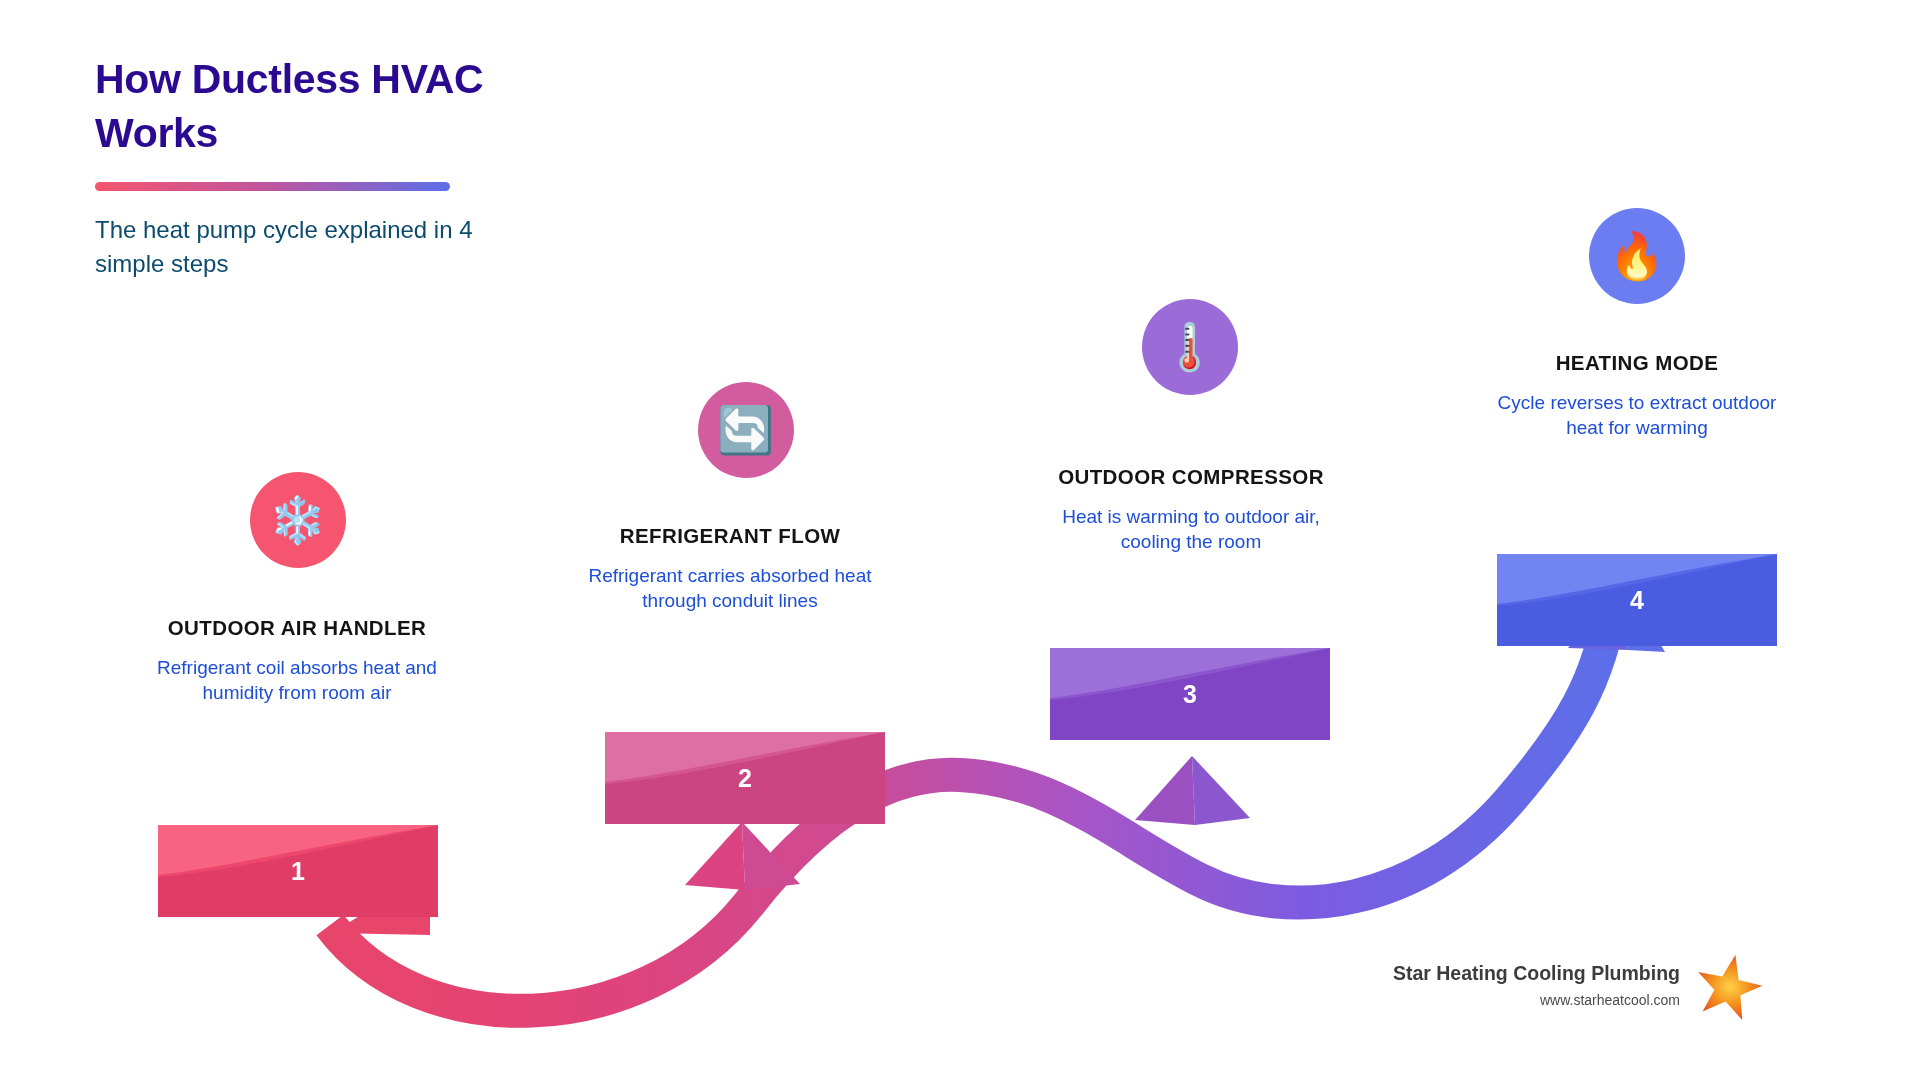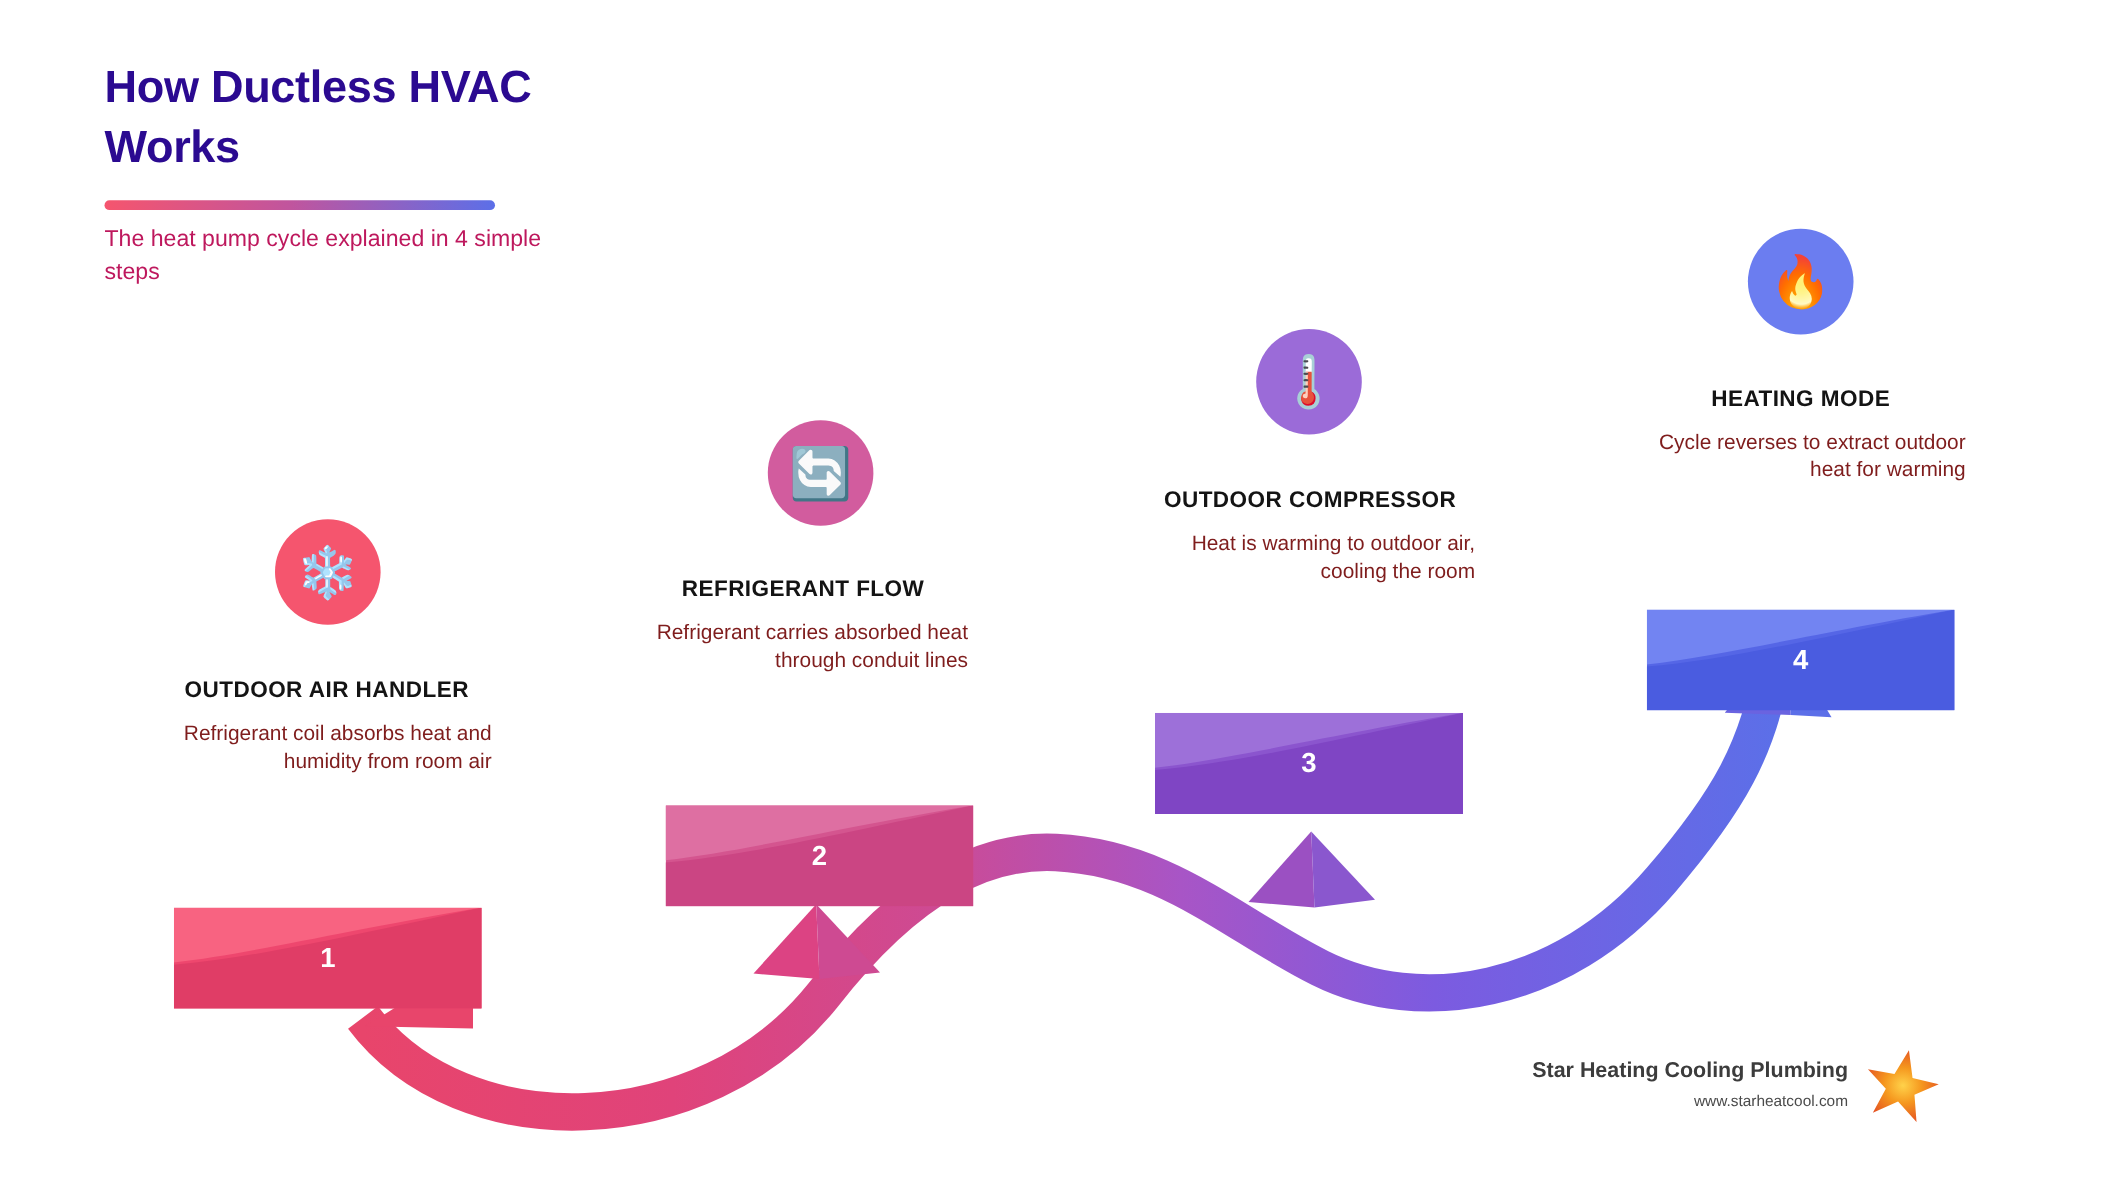--- a/index.html
+++ b/index.html
@@ -42,24 +42,24 @@
     width: 430px;
   }
   #title-divider {
     margin-top: 22px;
     width: 355px;
     height: 9px;
     border-radius: 5px;
     background: linear-gradient(90deg, #F5556E 0%, #C0559E 48%, #5C6FE8 100%);
   }
   #page-subtitle {
-    margin-top: 12px;
-    font-size: 21px;
+    margin-top: 22px;
+    font-size: 24px;
     line-height: 1.42;
-    color: #be185d;
+    color: #0c4a6e;
     width: 430px;
   }
 
   
   #flow-svg {
     position: absolute;
     left: 0;
     top: 0;
     width: 1920px;
     height: 1080px;
@@ -91,22 +91,21 @@
     font-weight: 700;
     color: #141414;
     letter-spacing: 0.4px;
     line-height: 1.25;
     white-space: nowrap;
   }
   .step-desc {
     margin-top: 14px;
     font-size: 19px;
     line-height: 1.36;
-    color: #7f1d1d;
-    text-align: right;
+    color: #1d4ed8;
   }
 
   
   .step-block {
     position: absolute;
     width: 280px;
     height: 92px;
     overflow: hidden;
   }
   .step-block .wave {
@@ -239,21 +238,21 @@
       <path d="M0 92 L0 52 C70 46, 150 28, 280 0 L280 92 Z" fill="#CB4583"></path>
       <path d="M0 0 L280 0 C150 22, 70 42, 0 50 Z" fill="#DE6FA2"></path>
     </svg>
     <div class="num">2</div>
   </div>
 
   <div class="step">
     <div class="step-icon-circle" style="left: 1142px; top: 299px; background: rgb(155, 107, 216);">
       <span>🌡️</span>
     </div>
-    <div class="step-text" style="left:1041px; top:442px;">
+    <div class="step-text" style="left:1041px; top:464px;">
       <div class="step-title">OUTDOOR COMPRESSOR</div>
       <div class="step-desc">Heat is warming to outdoor air, cooling the room</div>
     </div>
   </div>
   <div class="step-block" style="left:1050px; top:648px;">
     <svg class="wave" viewBox="0 0 280 92" preserveAspectRatio="none">
       <rect x="0" y="0" width="280" height="92" fill="#8B55CE"></rect>
       <path d="M0 92 L0 52 C70 46, 150 28, 280 0 L280 92 Z" fill="#7F45C4"></path>
       <path d="M0 0 L280 0 C150 22, 70 42, 0 50 Z" fill="#9D70D9"></path>
     </svg>

